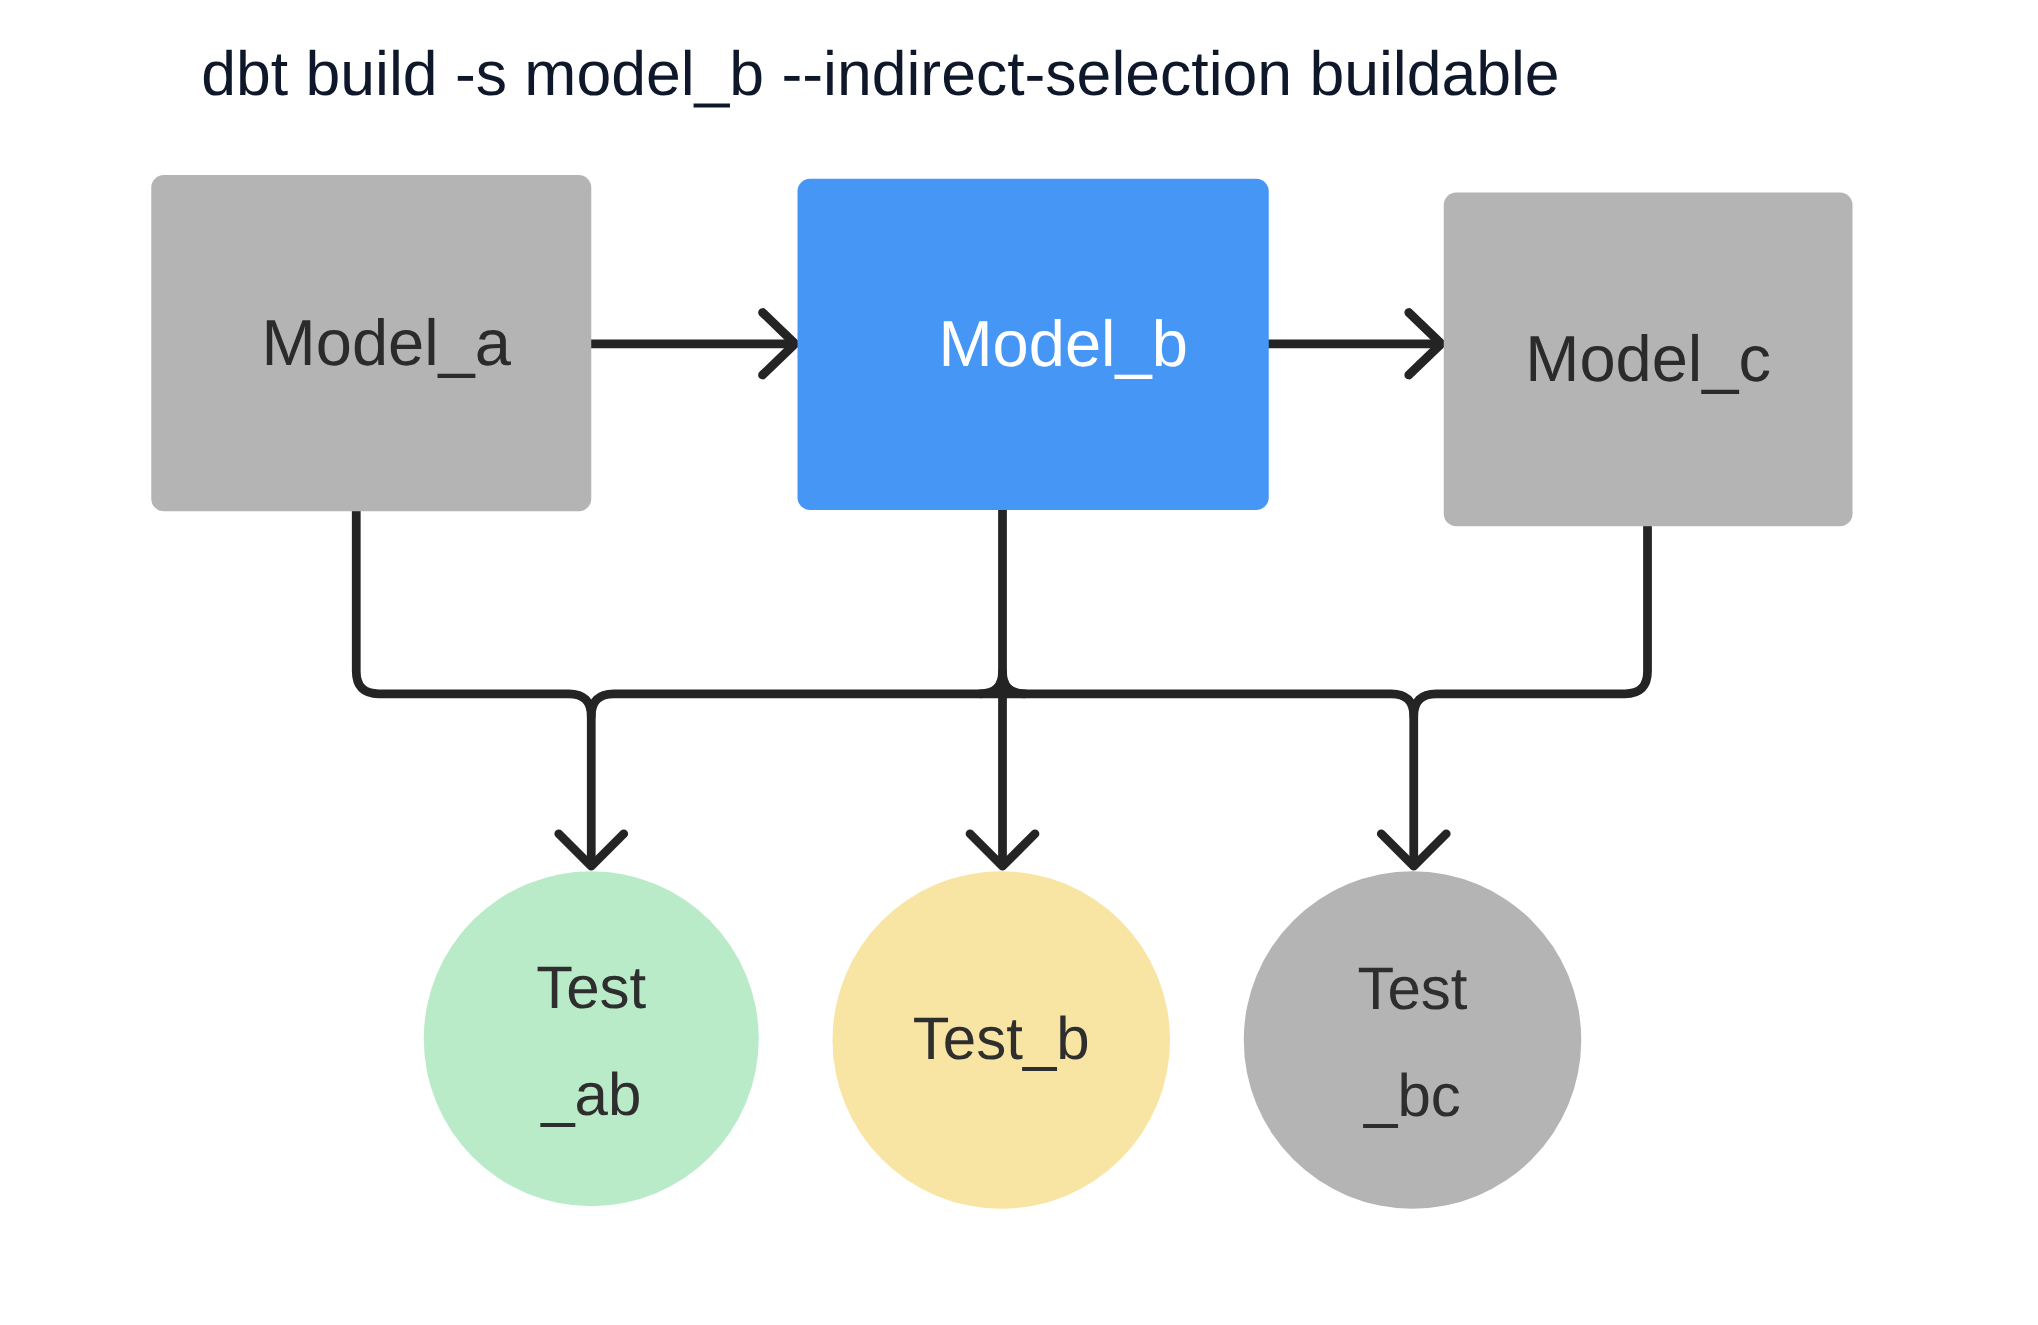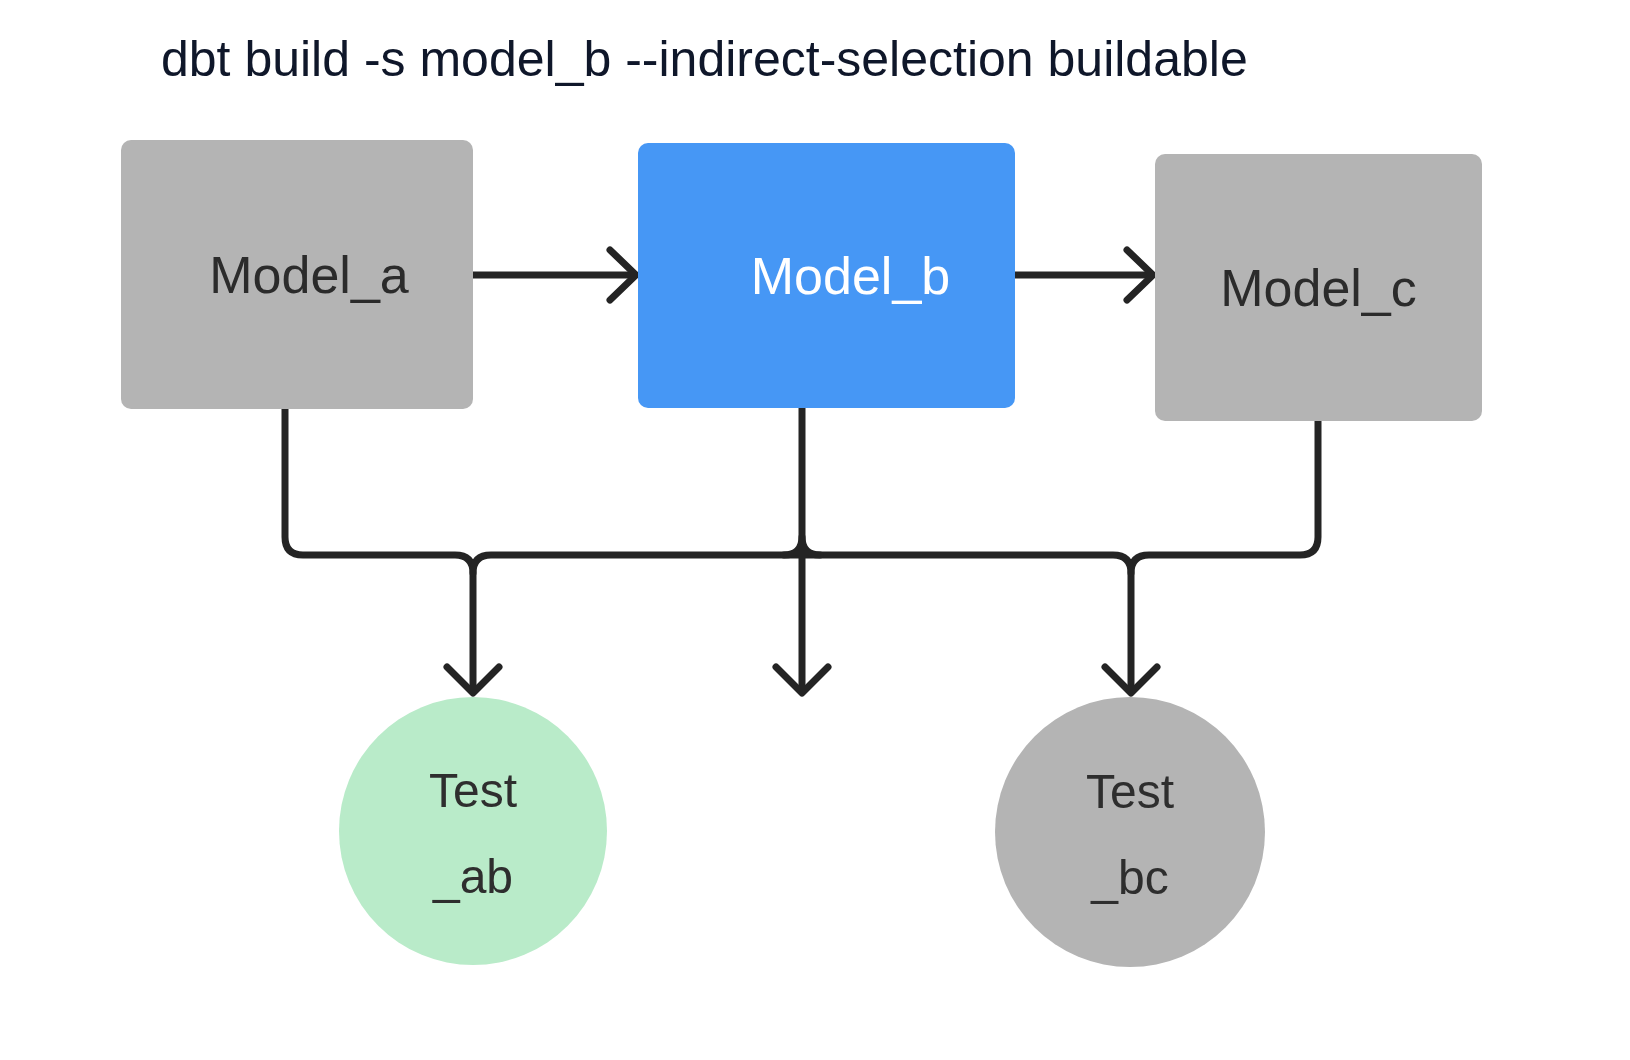--- a/index.html
+++ b/index.html
@@ -97,19 +97,22 @@
 
   <div class="node model-c" style="background: rgb(180, 180, 180);">
     <span>Model_c</span>
   </div>
 
   <div class="test test-ab" style="background: rgb(185, 235, 201);">
     <span>Test</span>
     <span>_ab</span>
   </div>
 
+  <div class="test test-b" style="background: rgb(248, 229, 163);">
+    <span>Test_b</span>
+  </div>
 
   <div class="test test-bc" style="background: rgb(180, 180, 180);">
     <span>Test</span>
     <span>_bc</span>
   </div>
 
 </div>
 
 </body></html>

